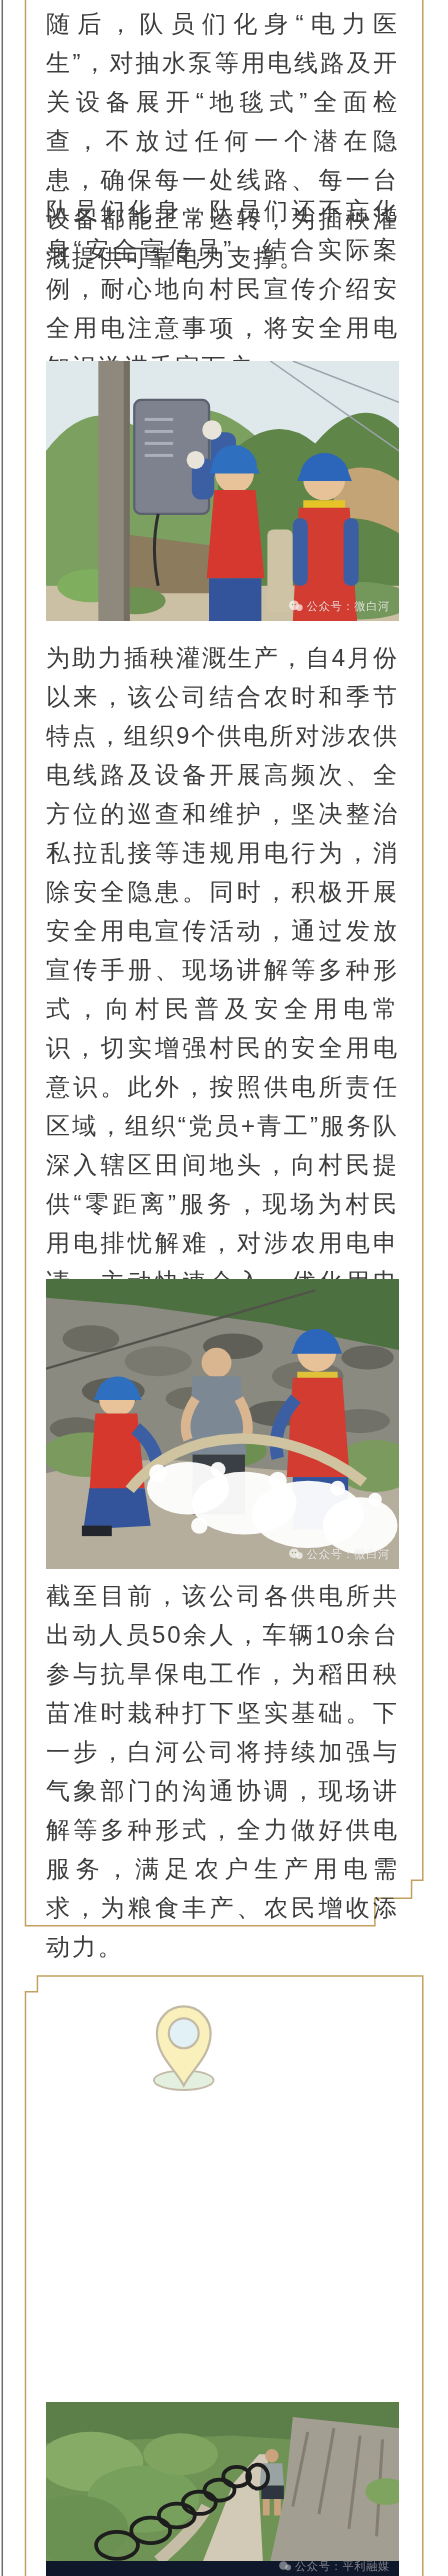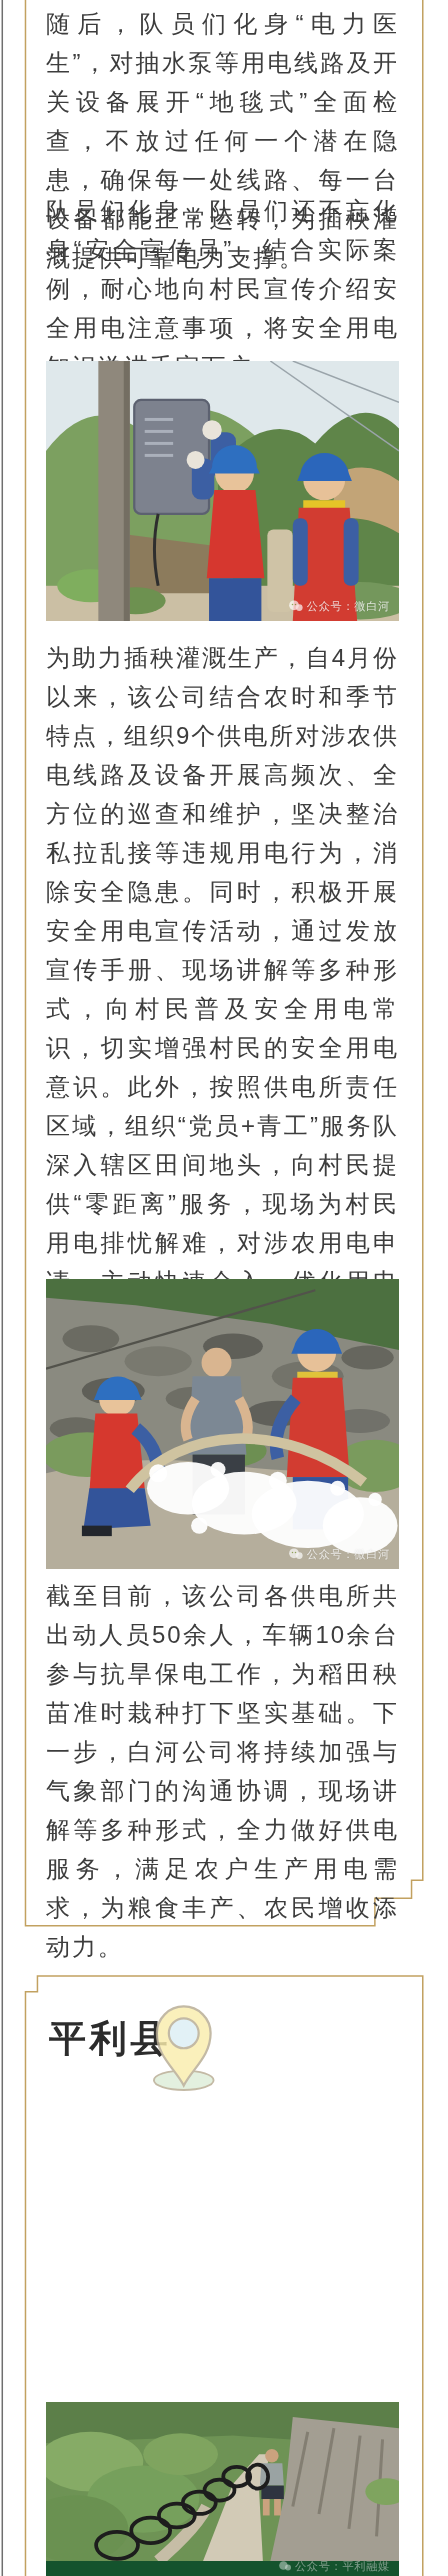--- a/index.html
+++ b/index.html
@@ -9,21 +9,21 @@
     font-family:"Liberation Sans","DejaVu Sans",sans-serif;
   }
   .frame-svg{position:absolute;left:0;top:0;z-index:0;}
   .para{
     position:absolute;left:46px;width:353px;margin:0;
     font-size:24px;line-height:39px;letter-spacing:1.9px;
     color:#3d3d3d;text-align:justify;z-index:2;
   }
   .photo{
     position:absolute;left:46px;width:353px;margin:0;padding:0;
-    overflow:hidden;z-index:2;background:#14532d;
+    overflow:hidden;z-index:2;background:#0f172a;
   }
   .photo svg{display:block;}
   .wm{
     position:absolute;right:9px;bottom:7.5px;display:flex;align-items:center;gap:3.7px;
     color:rgba(255,255,255,0.78);font-size:11.2px;letter-spacing:0.7px;z-index:3;
     text-shadow:0 0 1.5px rgba(0,0,0,0.15);
   }
   .wm.faint{color:rgba(255,255,255,0.45);}
   .wm .wicon{opacity:.85;}
   .sec-title{
@@ -173,21 +173,20 @@
         <circle cx="15" cy="10" r="4.5" fill="rgba(255,255,255,0.8)"></circle>
         <circle cx="6" cy="6" r="1" fill="#8aa04f"></circle>
           <circle cx="10" cy="6" r="1" fill="#8aa04f"></circle>
       </svg>
       <span>公众号：微白河</span>
     </figcaption>
   </figure>
 
   <p class="para" style="top:1576px">截至目前，该公司各供电所共出动人员50余人，车辆10余台参与抗旱保电工作，为稻田秧苗准时栽种打下坚实基础。下一步，白河公司将持续加强与气象部门的沟通协调，现场讲解等多种形式，全力做好供电服务，满足农户生产用电需求，为粮食丰产、农民增收添动力。</p>
 
-  <h2 class="sec-title">平利县</h2>
   <svg class="pin" width="75" height="91" viewBox="0 0 100 122">
     <ellipse cx="49" cy="105" rx="40" ry="13" fill="#deedd8" stroke="#b7ab92" stroke-width="2.5"></ellipse>
     <path d="M49 112 C38 90 13 73 13 42 A36 36 0 1 1 85 42 C85 73 60 90 49 112 Z" fill="#f9edad" stroke="#b7ab92" stroke-width="3"></path>
     <circle cx="49" cy="42" r="20" fill="#dceef5" stroke="#b7ab92" stroke-width="3"></circle>
   </svg>
 
 
   <figure class="photo" style="top:2402px;height:179px">
     <svg width="353" height="159" viewBox="0 0 472 213" preserveAspectRatio="none">
       <rect x="0" y="0" width="472" height="213" fill="#6e9355"></rect>

